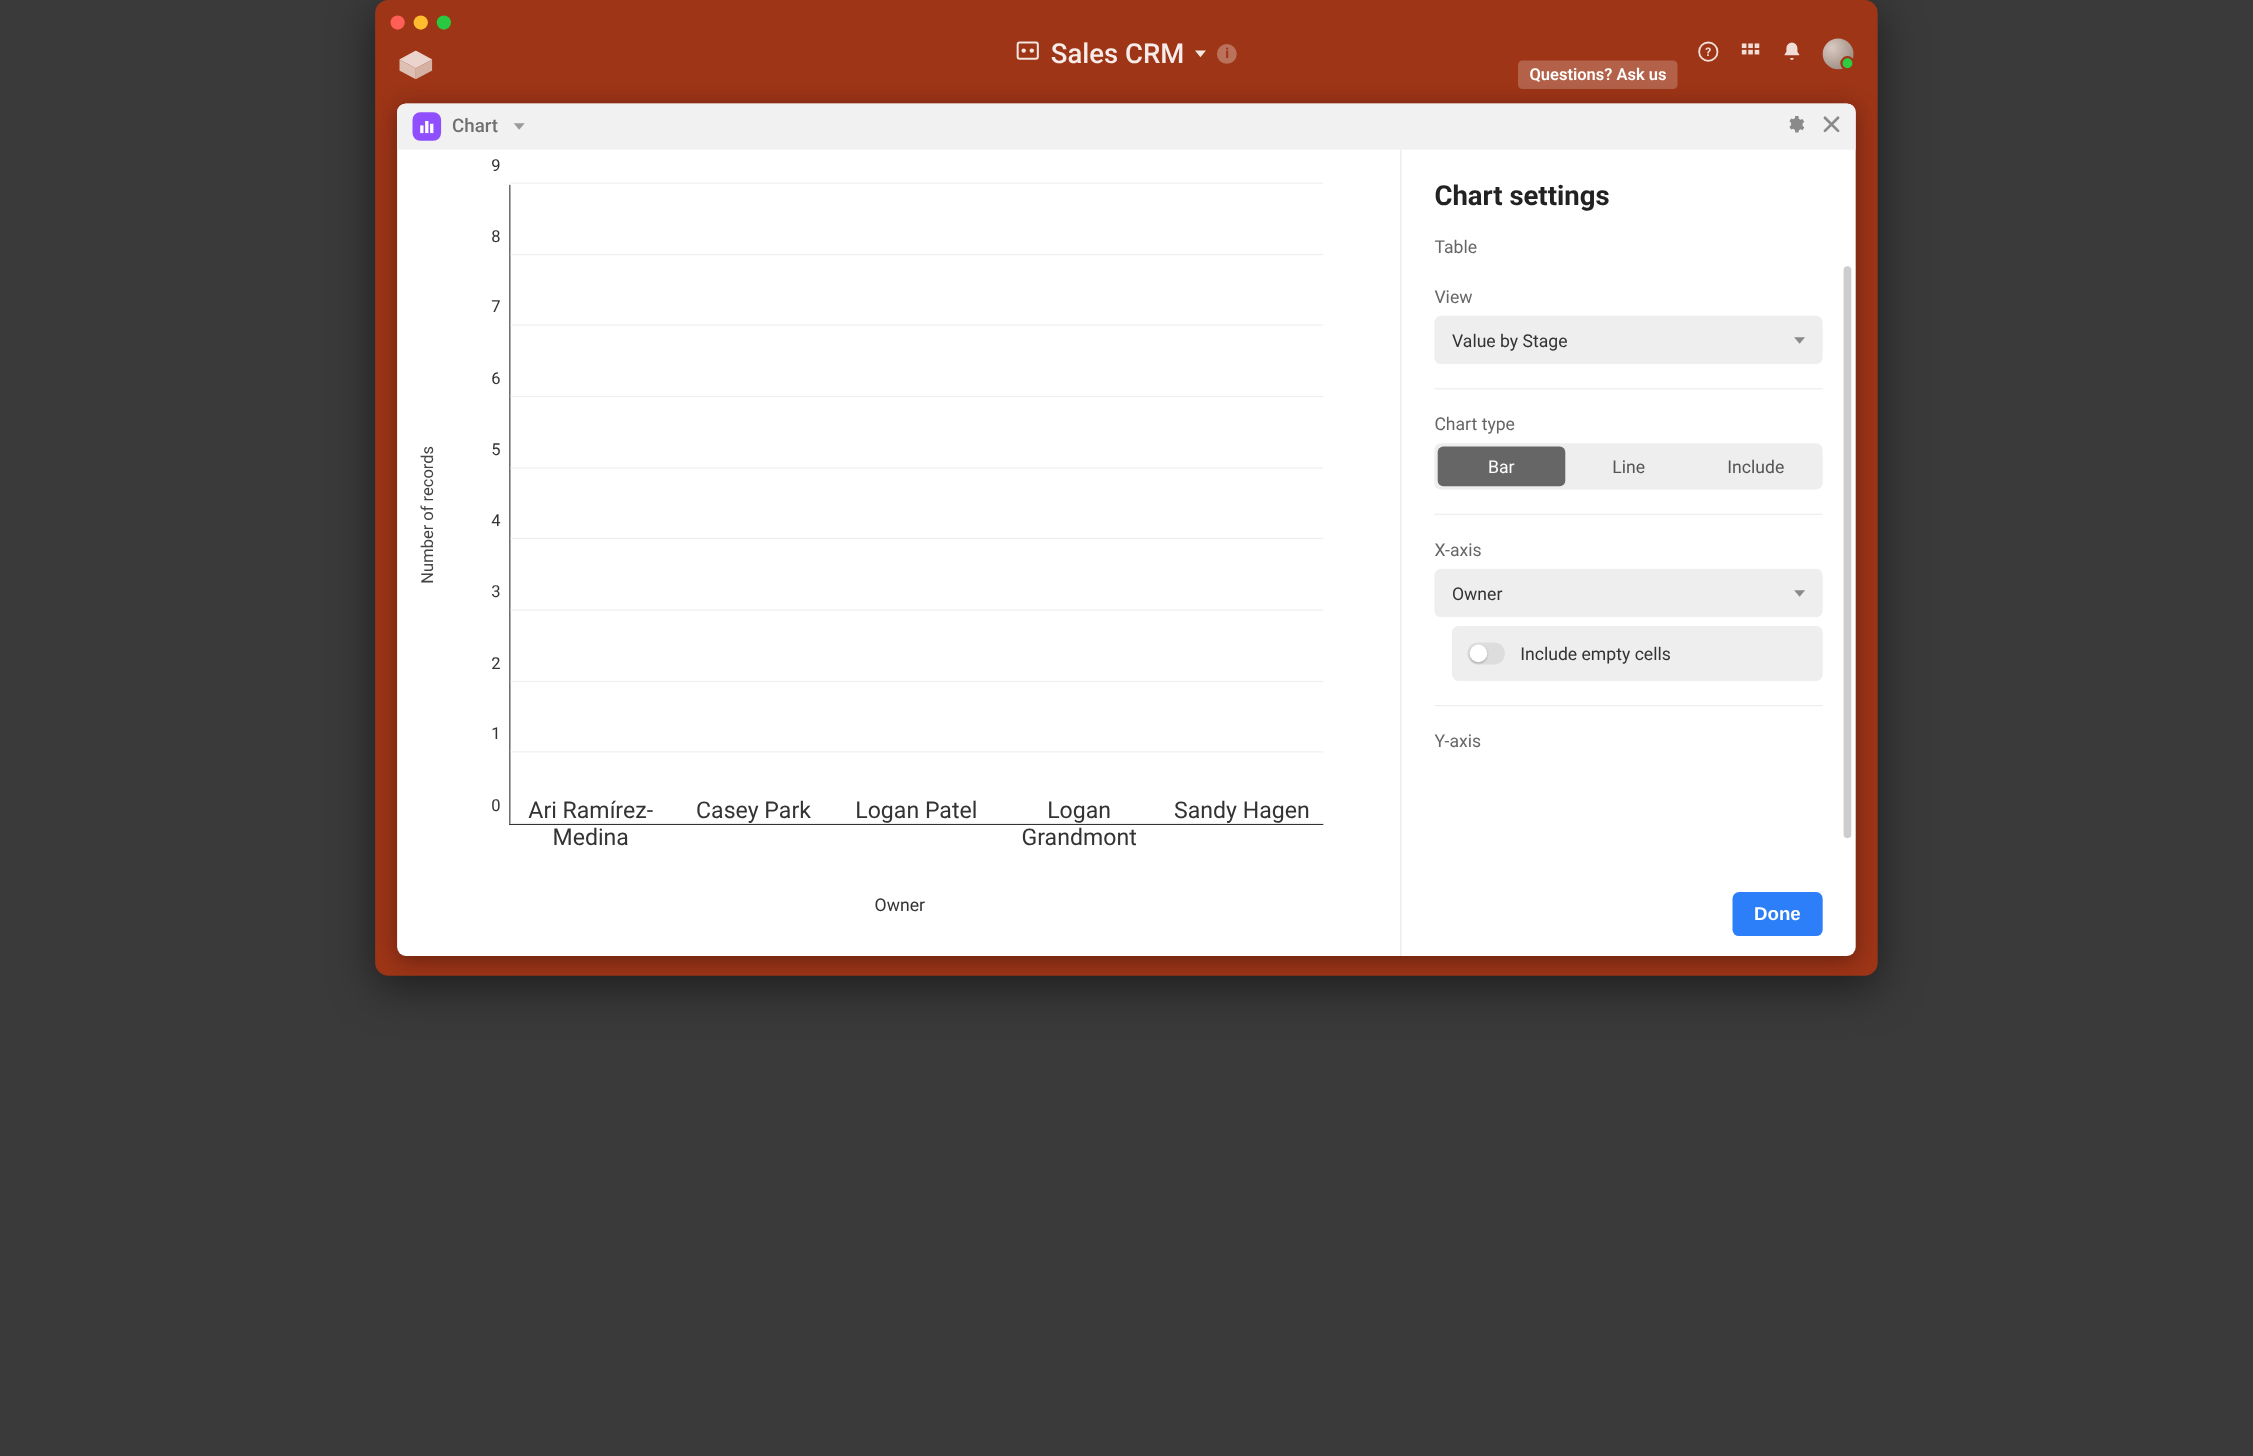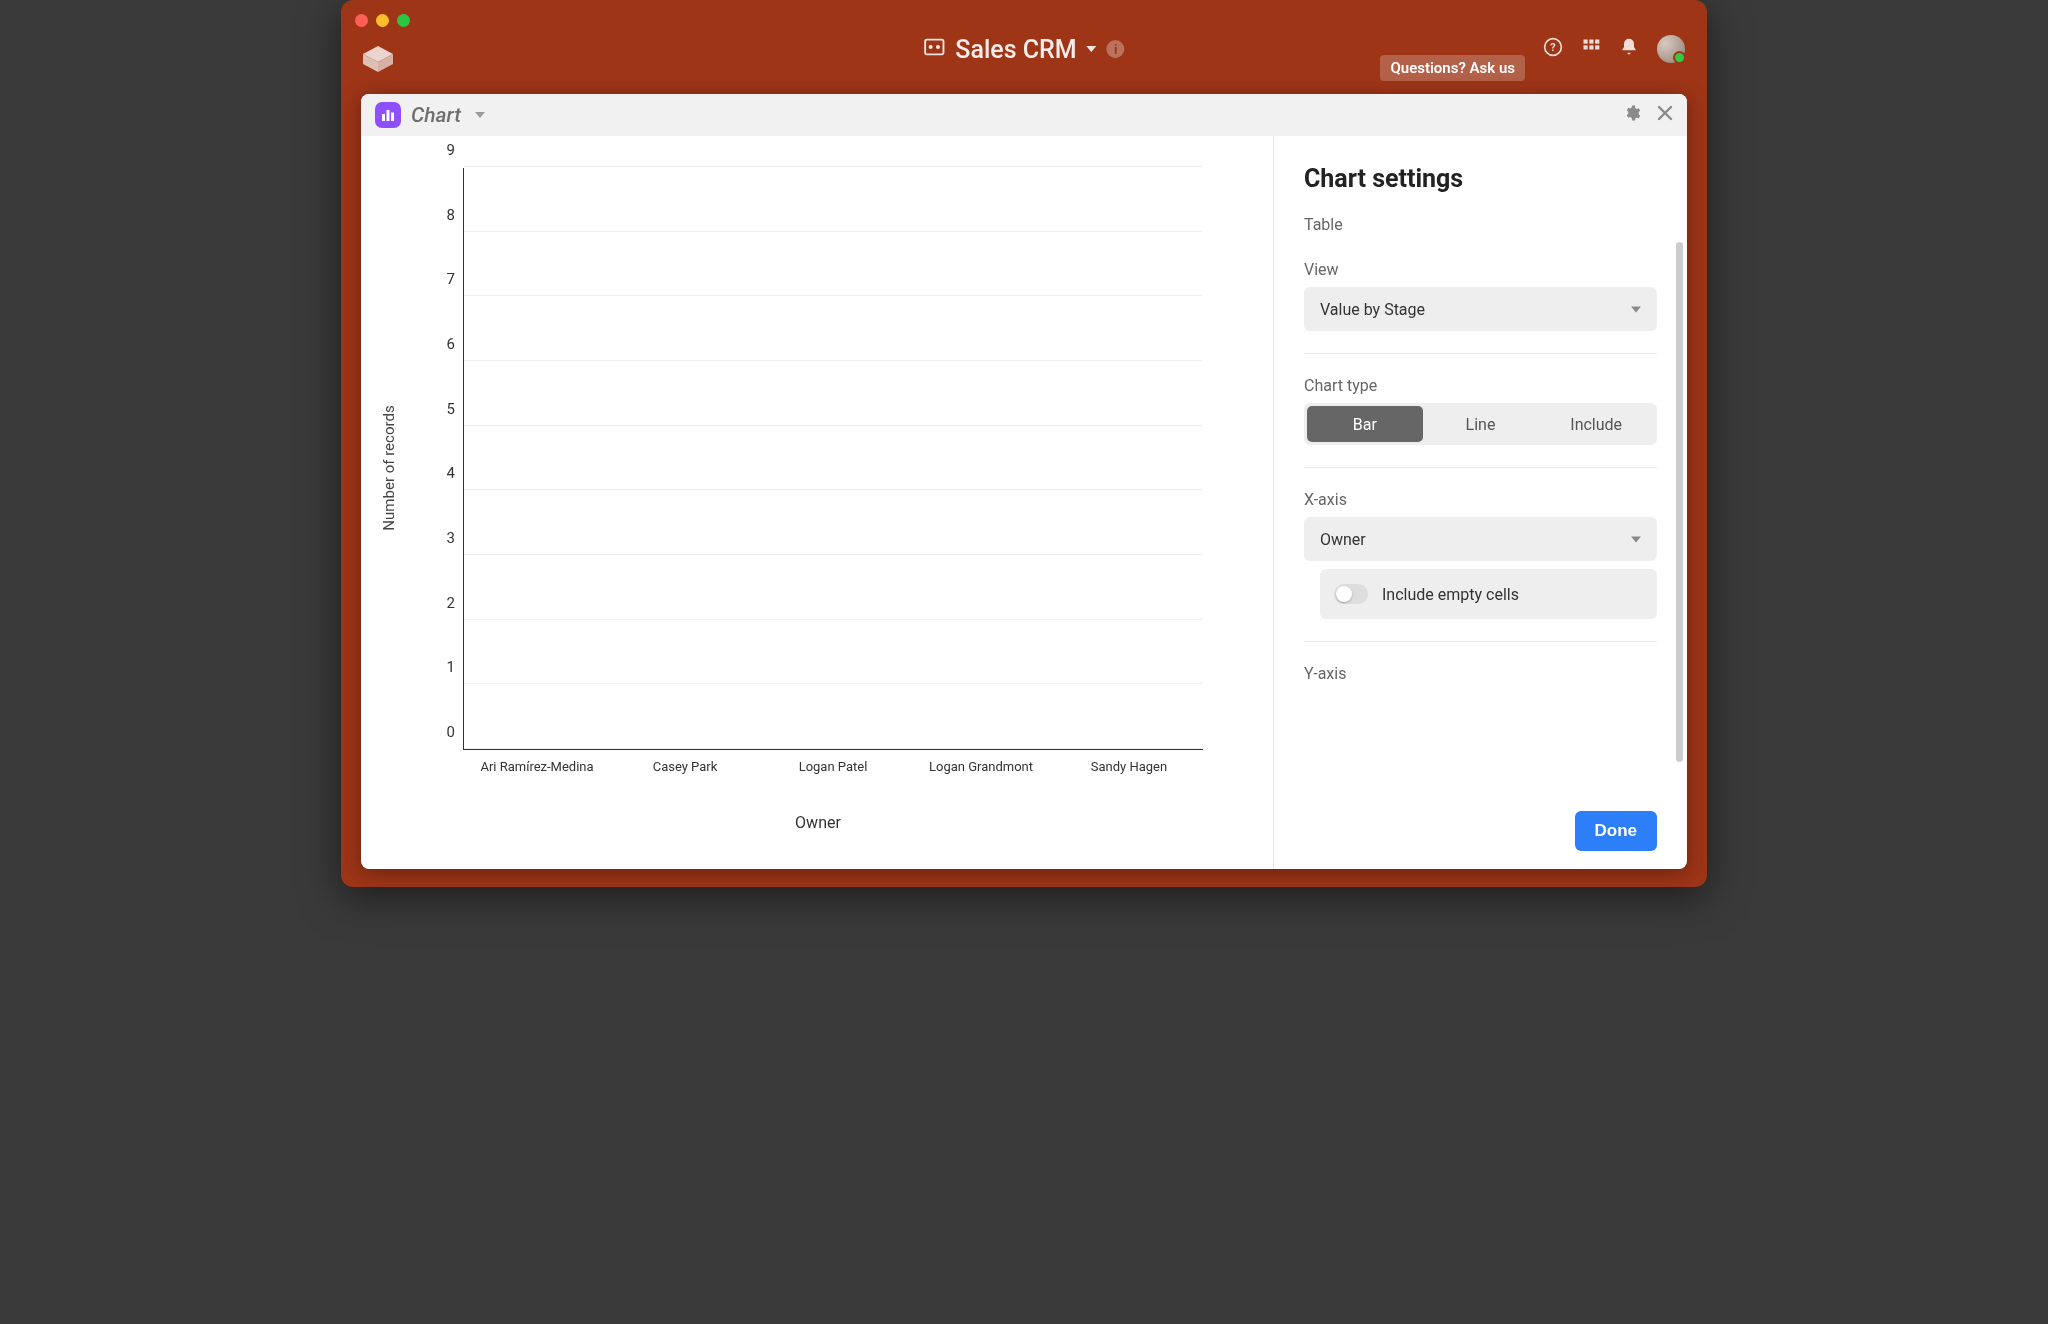--- a/index.html
+++ b/index.html
@@ -49,21 +49,21 @@
   .modal::after{ 
     content:""; position:absolute; right:4px; top:148px; width:7px; height:520px; background:#cdcdcd; border-radius:4px;
   }
   .modal-header{
     height:42px; background:var(--soft); display:flex; align-items:center; justify-content:space-between;
     padding:0 14px;
   }
   .mh-left{display:flex; align-items:center; gap:10px;}
   .chip-icon{ width:26px; height:26px; border-radius:7px; background:#8f4fff; display:flex; align-items:center;justify-content:center;}
   .chip-icon svg{fill:#fff;}
-  .mh-title{ color:#6f6f6f; font-size:21px; font-weight:500;font-style:italic;}
+  .mh-title{ color:#6f6f6f; font-size:17px; font-weight:500;}
   .mh-caret{border-top-color:#9a9a9a; margin-left:4px;}
   .mh-right{display:flex; align-items:center; gap:16px; color:#8a8a8a;}
   .mh-right svg{fill:#8a8a8a;}
 
   .modal-body{ flex:1; display:flex; overflow:hidden;}
   .chart-pane{ flex:1; position:relative; padding:24px 16px 24px 60px;}
   .settings-pane{
     width:414px; border-left:1px solid #e6e6e6; padding:28px 30px 20px 30px; display:flex; flex-direction:column; gap:18px;
   }
   .settings-title{ font-size:25px; font-weight:700; color:#222;margin-bottom:4px;}
@@ -85,21 +85,21 @@
   .yaxis-title{ position:absolute; left:-44px; top:50%; transform:translate(-50%,-50%) rotate(-90deg); font-size:15px; color:#444;}
   .ylabels{ position:absolute; left:-4px; top:0; bottom:0; width:26px;}
   .ylabel{position:absolute; right:0; transform:translateY(-50%); font-size:15px; color:#333;}
   .plotbox{ position:absolute; left:30px; right:0; top:0; bottom:18px; border-left:1px solid #333; border-bottom:1px solid #333;}
   .grid{position:absolute; inset:0;}
   .glin{position:absolute; left:0; right:0; height:1px; background:#eee;}
   .bars{position:absolute; inset:0; display:flex; align-items:flex-end;}
   .barwrap{ flex:1; display:flex; align-items:flex-end; justify-content:center;}
   .bar{ width:82%; background:var(--blue);}
   .xlabels{position:absolute; left:30px; right:0; bottom:-6px; display:flex;}
-  .xlabels div{flex:1; text-align:center; font-size:13px; color:#333;}
+  .xlabels div{flex:1; text-align:center; font-size:21px; color:#333;}
   .xtitle{position:absolute; left:50%; bottom:-64px; transform:translateX(-50%); font-size:16px; color:#333;}
 </style>
 </head>
 <body>
 
 <div class="window">
   <div class="traffic">
     <span class="tr-red"></span>
     <span class="tr-yel"></span>
     <span class="tr-grn"></span>

